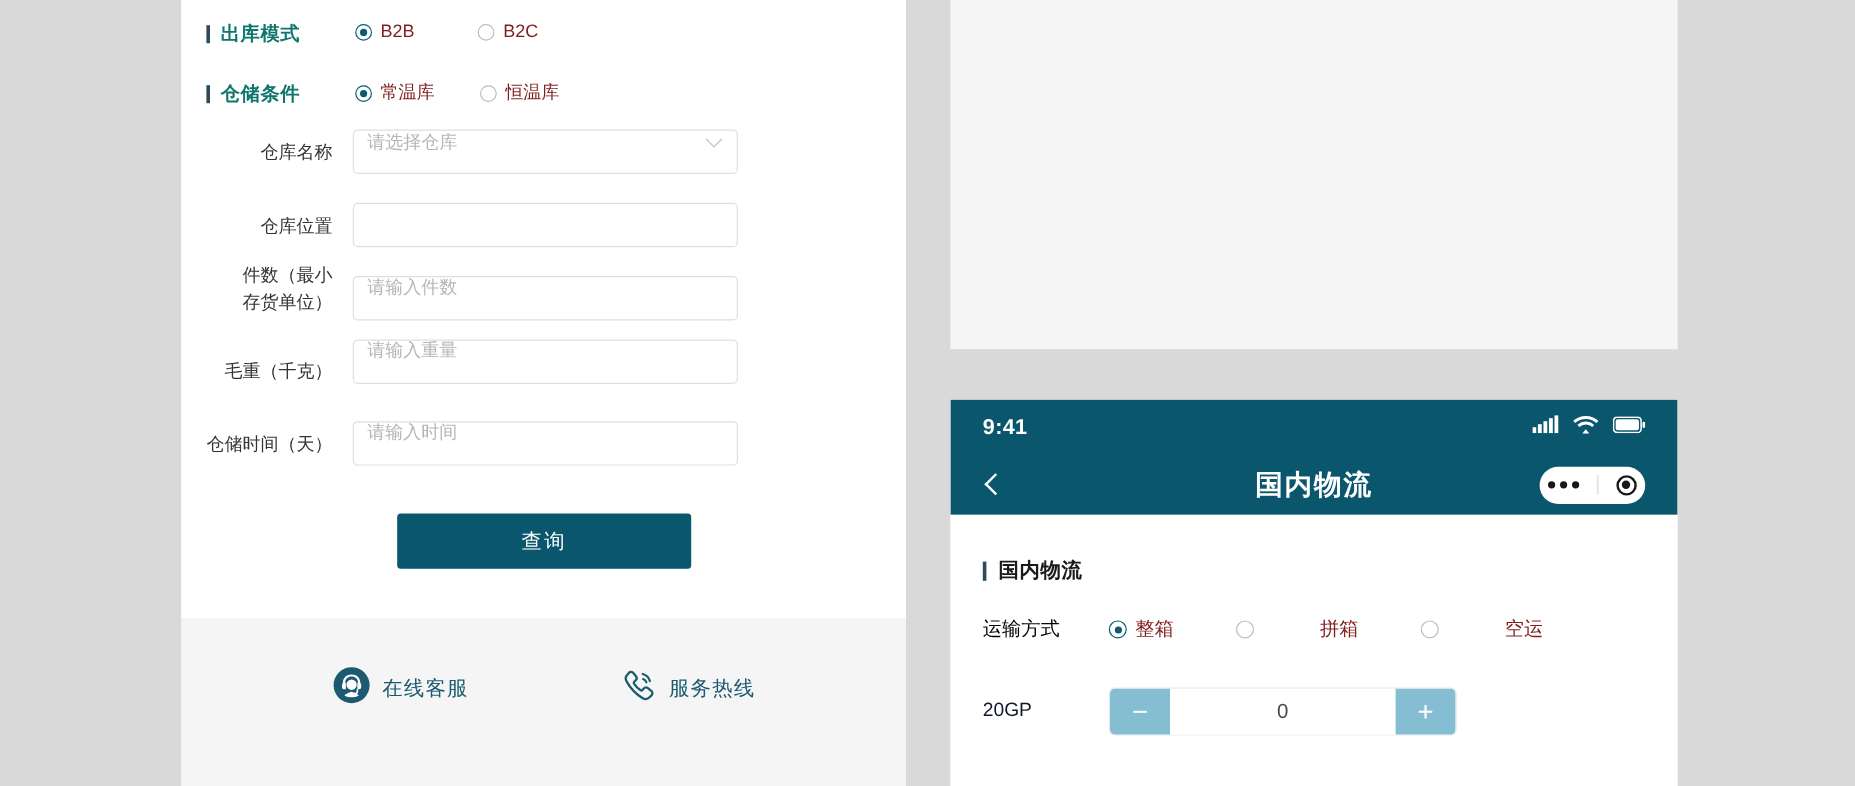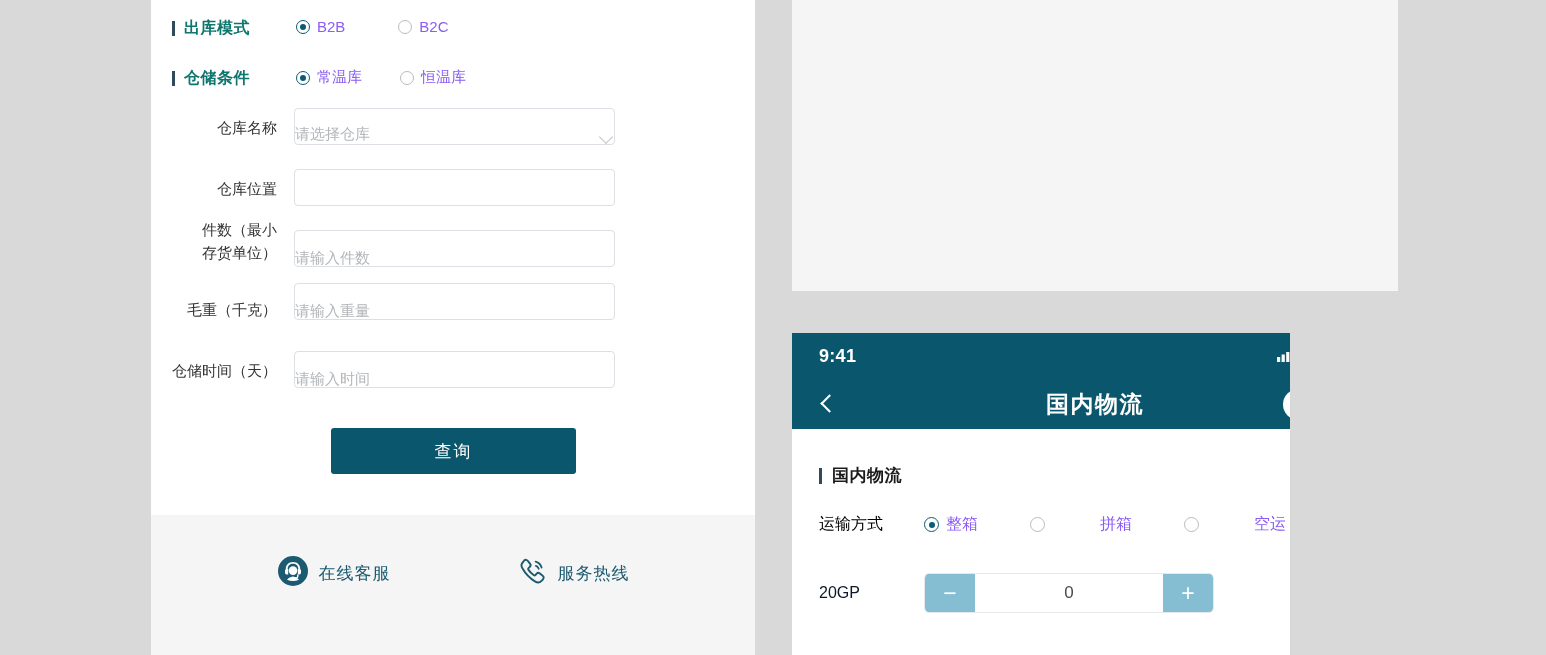--- a/index.html
+++ b/index.html
@@ -52,32 +52,32 @@
   .radio-dot.on {
     border: 1.5px solid #0c5b74;
   }
   .radio-dot.on::after {
     content: ""; position: absolute;
     left: 50%; top: 50%; transform: translate(-50%,-50%);
     width: 6px; height: 6px; border-radius: 50%;
     background: #0c5b74;
   }
   .radio-label {
-    margin-left: 7px; font-size: 15px; color: #8b5cf6;
+    margin-left: 7px; font-size: 15px; color: #7f1d1d;
     white-space: nowrap;
   }
 
   
   .fieldbox {
     position: absolute;
     width: 321px; height: 37px;
     border: 1px solid #dcdfe3; border-radius: 4px;
     background: #fff;
-    display: flex; align-items: flex-end;
-    padding: 0 0;
+    display: flex; align-items: flex-start;
+    padding: 0 11px;
     font-size: 15px;
   }
   .fieldbox input {
     border: none; outline: none; width: 100%;
     font-size: 15px; color: #333;
     font-family: "Liberation Sans", "DejaVu Sans", sans-serif;
     background: transparent;
   }
   .fieldbox input::placeholder { color: #b3b6ba; }
   .select-text { color: #b3b6ba; font-size: 15px; flex: 1; }
@@ -116,21 +116,21 @@
   .flink + .flink { margin-left: 125px; }
   .flink .ftxt { margin-left: 10px; letter-spacing: 1px; }
 
   
   .right-col { position: absolute; left: 792px; top: 0; width: 606px; }
   .blank-panel {
     position: absolute; left: 0; top: 0; width: 606px; height: 291px;
     background: #f5f5f5;
   }
   .phone {
-    position: absolute; left: 0; top: 333px; width: 498px; height: 322px;
+    position: absolute; left: 0; top: 333px; width: 606px; height: 322px;
     background: #ffffff; overflow: hidden;
   }
   .phone-header {
     height: 96px; background: #0a566d; position: relative;
   }
   .statusbar {
     position: absolute; left: 0; top: 0; width: 606px; height: 46px;
     display: flex; align-items: center;
     padding: 0 27px;
   }

